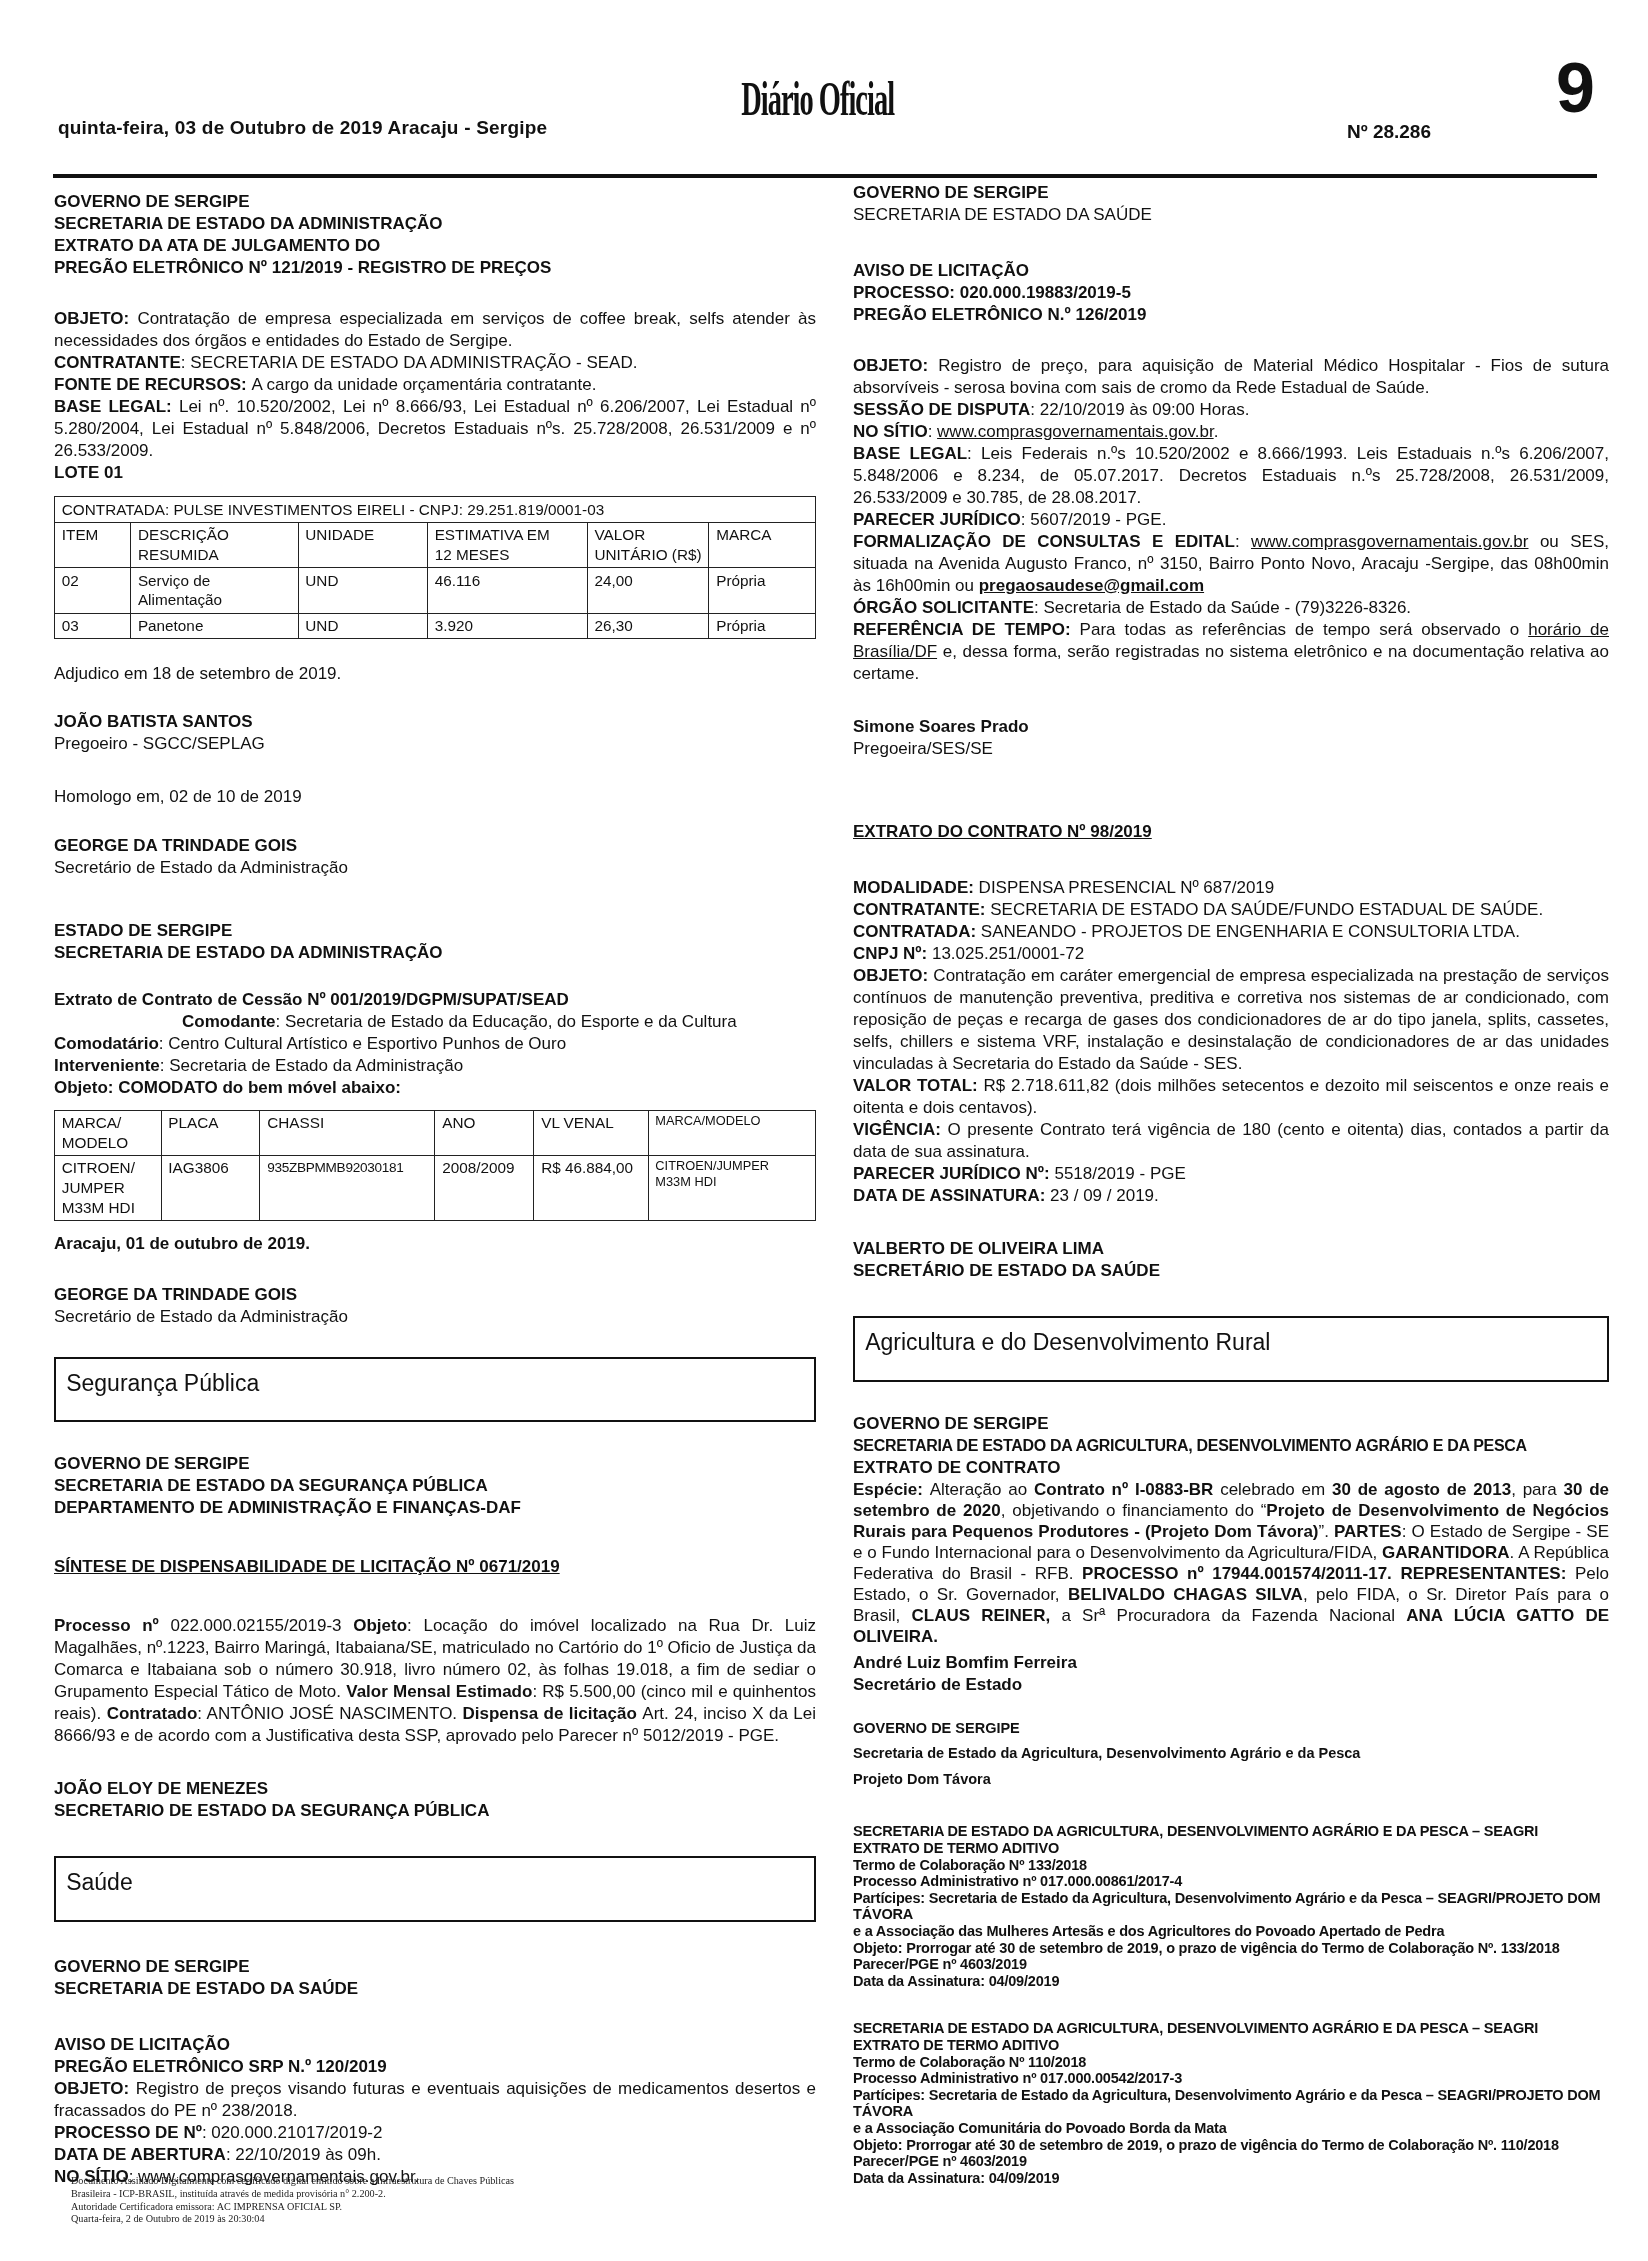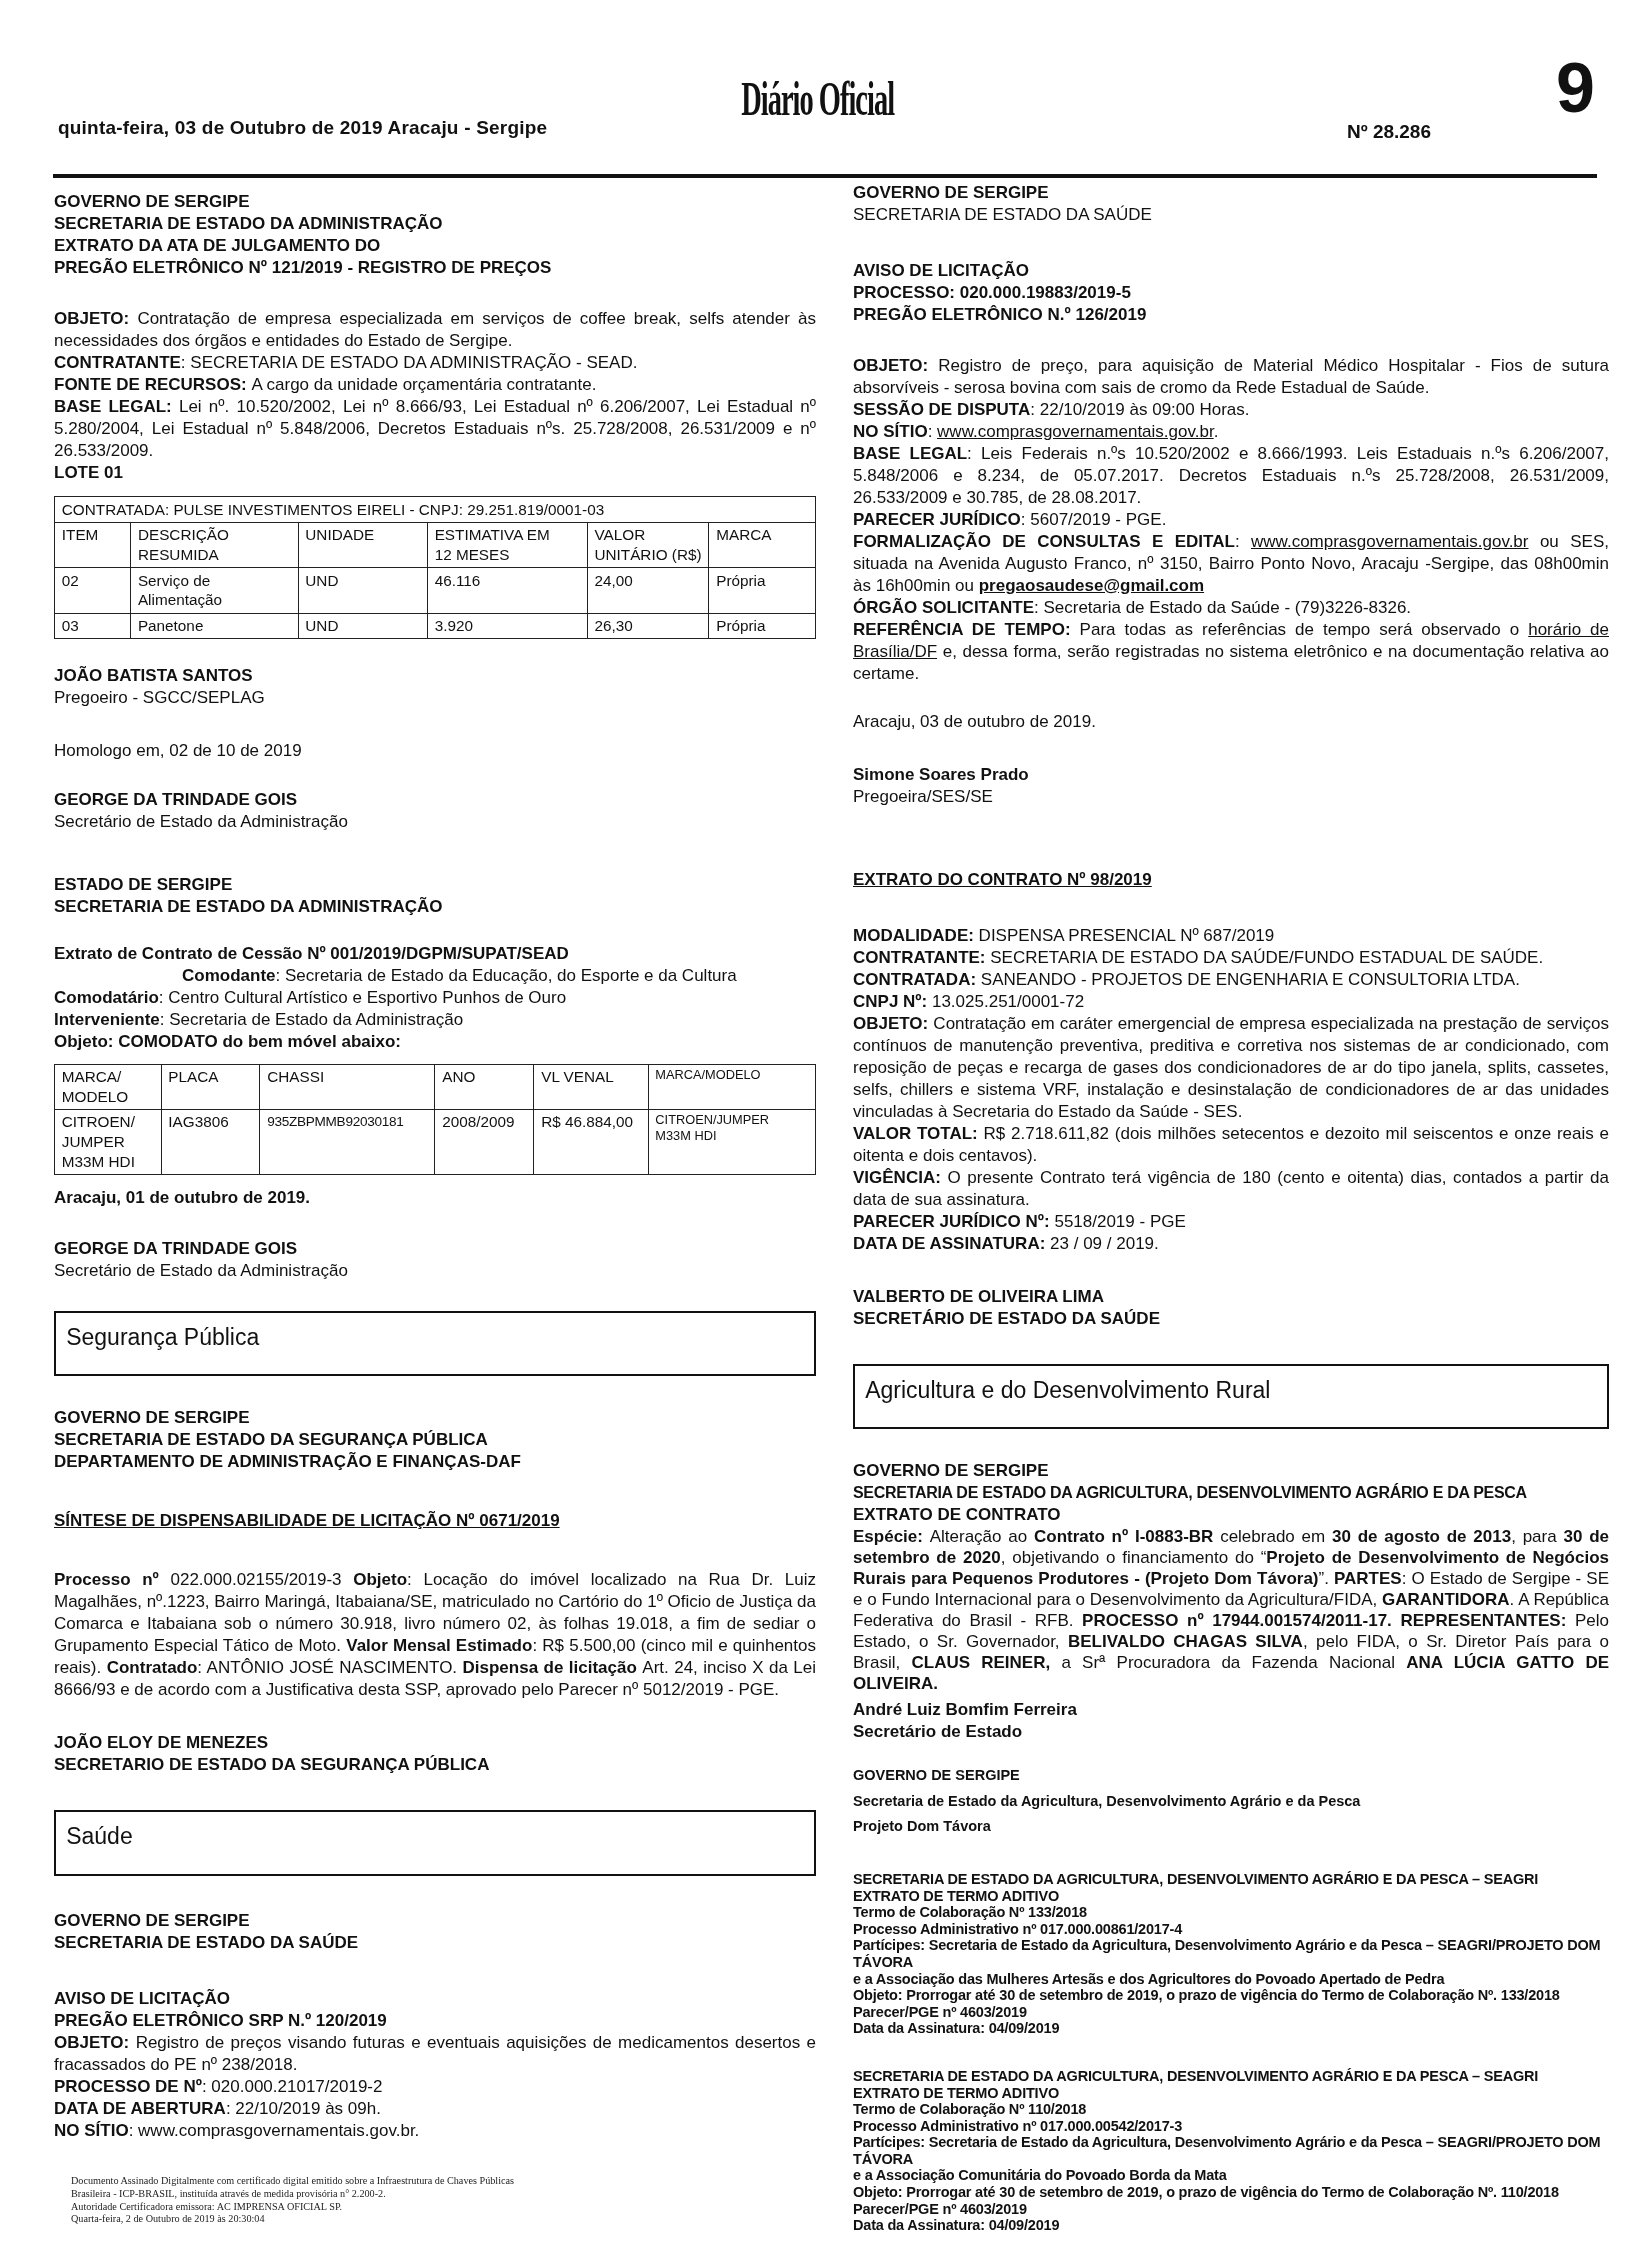--- a/index.html
+++ b/index.html
@@ -117,20 +117,21 @@
         <td>03</td>
         <td>Panetone</td>
         <td>UND</td>
         <td>3.920</td>
         <td>26,30</td>
         <td>Própria</td>
       </tr>
     </tbody>
       </table>
 
+    <div class="c mt28">Adjudico em 18 de setembro de 2019.</div>
 
     <div class="c b mt30">JOÃO BATISTA SANTOS</div>
     <div class="c">Pregoeiro - SGCC/SEPLAG</div>
 
     <div class="c mt36">Homologo em, 02 de 10 de 2019</div>
 
     <div class="c b mt32">GEORGE DA TRINDADE GOIS</div>
     <div class="c">Secretário de Estado da Administração</div>
 
     <div class="c b mt48">
@@ -234,21 +235,20 @@
 
     <div class="j pre mt34"><span style="font-weight: bold;">OBJETO: </span><span>Registro de preço, para aquisição de Material Médico Hospitalar - Fios de sutura absorvíveis - serosa bovina com sais de cromo da Rede Estadual de Saúde.
 </span><span style="font-weight: bold;">SESSÃO DE DISPUTA</span><span>: 22/10/2019 às 09:00 Horas.
 </span><span style="font-weight: bold;">NO SÍTIO</span><span>: </span><span style="text-decoration: underline;">www.comprasgovernamentais.gov.br</span><span>.
 </span><span style="font-weight: bold;">BASE LEGAL</span><span>: Leis Federais n.ºs 10.520/2002 e 8.666/1993. Leis Estaduais n.ºs 6.206/2007, 5.848/2006 e 8.234, de 05.07.2017. Decretos Estaduais n.ºs 25.728/2008, 26.531/2009, 26.533/2009 e 30.785, de 28.08.2017.
 </span><span style="font-weight: bold;">PARECER JURÍDICO</span><span>: 5607/2019 - PGE.
 </span><span style="font-weight: bold;">FORMALIZAÇÃO DE CONSULTAS E EDITAL</span><span>: </span><span style="text-decoration: underline;">www.comprasgovernamentais.gov.br</span><span> ou SES, situada na Avenida Augusto Franco, nº 3150, Bairro Ponto Novo, Aracaju -Sergipe, das 08h00min às 16h00min ou </span><span style="font-weight: bold; text-decoration: underline;">pregaosaudese@gmail.com</span><span>
 </span><span style="font-weight: bold;">ÓRGÃO SOLICITANTE</span><span>: Secretaria de Estado da Saúde - (79)3226-8326.
 </span><span style="font-weight: bold;">REFERÊNCIA DE TEMPO: </span><span>Para todas as referências de tempo será observado o </span><span style="text-decoration: underline;">horário de Brasília/DF</span><span> e, dessa forma, serão registradas no sistema eletrônico e na documentação relativa ao certame.</span></div>
 
-    <div class="c mt30">Aracaju, 03 de outubro de 2019.</div>
 
     <div class="c b mt36">Simone Soares Prado</div>
     <div class="c">Pregoeira/SES/SE</div>
 
     <div class="c b u mt72">EXTRATO DO CONTRATO Nº 98/2019</div>
 
     <div class="j pre mt40"><span style="font-weight: bold;">MODALIDADE: </span><span>DISPENSA PRESENCIAL Nº 687/2019
 </span><span style="font-weight: bold;">CONTRATANTE: </span><span>SECRETARIA DE ESTADO DA SAÚDE/FUNDO ESTADUAL DE SAÚDE.
 </span><span style="font-weight: bold;">CONTRATADA: </span><span>SANEANDO - PROJETOS DE ENGENHARIA E CONSULTORIA LTDA.
 </span><span style="font-weight: bold;">CNPJ Nº: </span><span>13.025.251/0001-72

